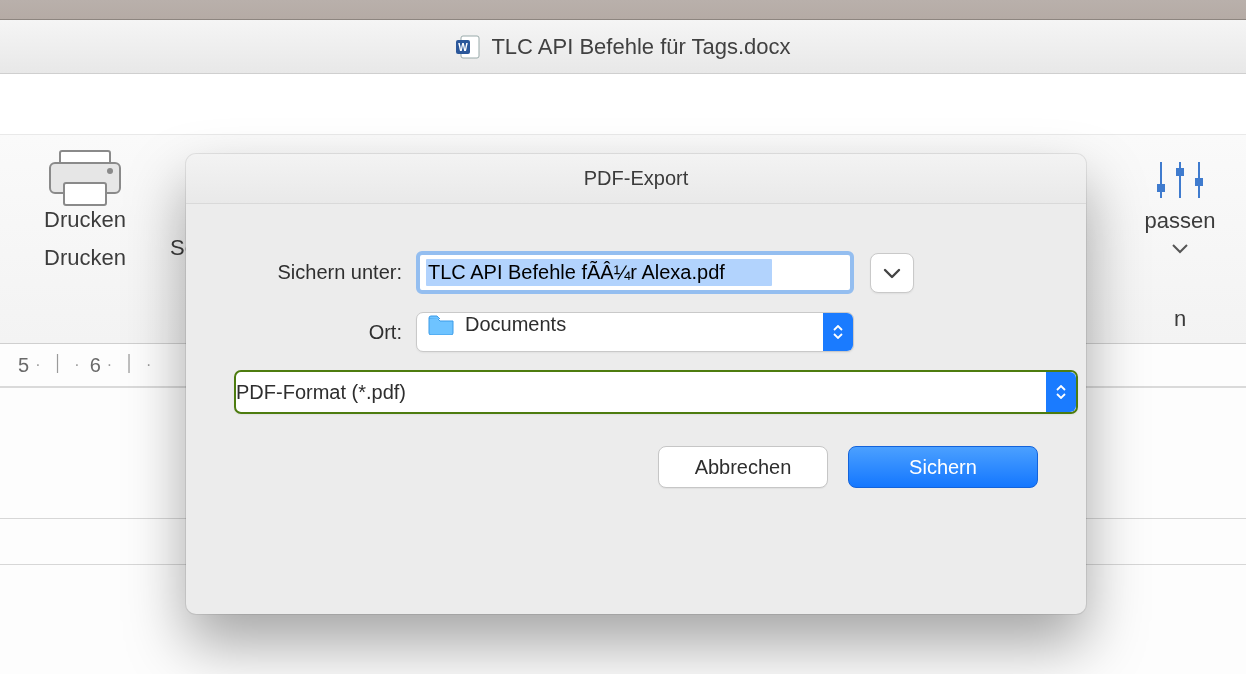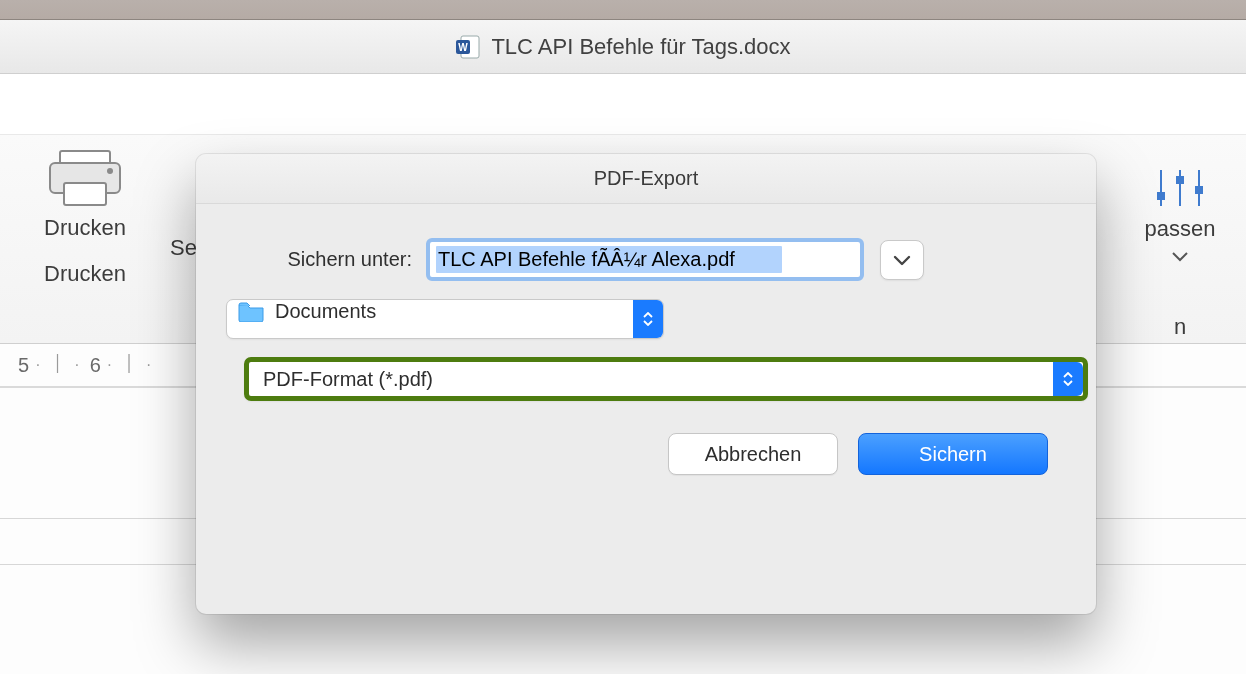--- a/index.html
+++ b/index.html
@@ -25,28 +25,27 @@
     border-top:1px solid #e9e9e9;
     border-bottom:1px solid #cfcfcf;
     position:relative;
     display:flex;
     align-items:flex-start;
     padding-top:10px;
   }
   .ribbon-group-print {
     width: 170px;
     display:flex; flex-direction:column; align-items:center;
-    gap:8px;
     padding-top:4px;
   }
   .printer-icon { width:78px; height:58px; }
   .ribbon-label { font-size:22px; color:#3c3c3c; }
   .ribbon-sublabel { font-size:22px; color:#3c3c3c; margin-top:12px;}
   .ribbon-right {
-    position:absolute; right:6px; top:31px;
+    position:absolute; right:6px; top:23px;
     display:flex; flex-direction:column; align-items:center; gap:6px;
     width:120px;
   }
   .sliders-icon { width:58px; height:44px; }
   .ribbon-right-label { font-size:22px; color:#3c3c3c; }
   .chevron-sm { width:18px; height:12px; }
 
   .ruler {
     height:43px;
     display:flex; align-items:center;
@@ -69,38 +68,38 @@
   .doc-line {
     position:absolute; left:0; right:0;
     border-top:1px solid #d7d7d7;
   }
   .doc-line.a { top:130px; }
   .doc-line.b { top:176px; }
 
   
   .sheet {
     position:absolute;
-    left:196px; top:154px;
+    left:186px; top:154px;
     width:900px; height:460px;
     background:#ececec;
     border-radius:10px;
     box-shadow: 0 30px 60px rgba(0,0,0,0.35), 0 0 0 1px rgba(0,0,0,0.08);
     display:flex; flex-direction:column;
   }
   .sheet-title {
     height:50px;
     display:flex; align-items:center; justify-content:center;
     font-size:20px; color:#3b3b3b;
     border-bottom:1px solid #d9d9d9;
     background: linear-gradient(#f3f3f3,#e9e9e9);
     border-top-left-radius:10px; border-top-right-radius:10px;
   }
   .sheet-body { padding: 34px 30px 0 30px; }
 
-  .row { display:flex; align-items:center; margin-bottom:18px; }
+  .row { display:flex; align-items:center; margin-bottom:18px;margin-top:13px; }
   .row .lbl { width:200px; text-align:right; padding-right:14px; font-size:20px; color:#2f2f2f; }
   .row .ctrl { flex:1; display:flex; align-items:center; gap:16px; }
 
   .filename-wrap {
     border: 4px solid #94bef0;
     border-radius:6px;
     padding:2px;
     flex:1;
     max-width:438px;
     background:#fff;
@@ -156,24 +155,24 @@
     border-top-right-radius:6px; border-bottom-right-radius:6px;
     display:flex; flex-direction:column; align-items:center; justify-content:center;
   }
   .stepper svg { width:10px; height:7px; }
   .folder-mini { width:28px; height:22px; }
 
   .format-select {
     margin: 14px 0 0 18px;
     width: 844px; height:44px;
     background:#fff;
-    border:5px solid #4d7c0f;
+    border:2px solid #4d7c0f;
     border-radius:7px;
     display:flex; align-items:center;
-    padding-left:14px; font-size:20px; color:#2e2e2e;
+    font-size:20px; color:#2e2e2e;
     position:relative;
     box-shadow: 0 1px 2px rgba(0,0,0,0.05);
     cursor:pointer;
   }
 
   .sheet-buttons {
     margin-top:32px;
     display:flex; justify-content:flex-end; gap:20px;
     padding-right:18px;
   }
@@ -282,20 +281,21 @@
           <div class="expand-btn">
             <svg width="18" height="12" viewBox="0 0 18 12">
                 <path d="M2 3 L9 10 L16 3" fill="none" stroke="#444" stroke-width="2.4" stroke-linecap="round" stroke-linejoin="round"></path>
               </svg>
           </div>
         </div>
       </div>
 
 
       <div class="row">
+        <div class="lbl">Ort:</div>
         <div class="ctrl">
           <div class="loc-select">
             <span class="folder-mini">
               <svg viewBox="0 0 28 22">
                   <path d="M2 5 h8 l3 3 h13 v12 a2 2 0 0 1 -2 2 H4 a2 2 0 0 1 -2 -2 Z" fill="#6ec3ff" stroke="#3a9be8" stroke-width="1"></path>
                   <path d="M2 5 a2 2 0 0 1 2 -2 h6 l3 3" fill="#6ec3ff" stroke="#3a9be8" stroke-width="1"></path>
                 </svg>
             </span>
             <span>Documents</span>
             <span class="stepper">

